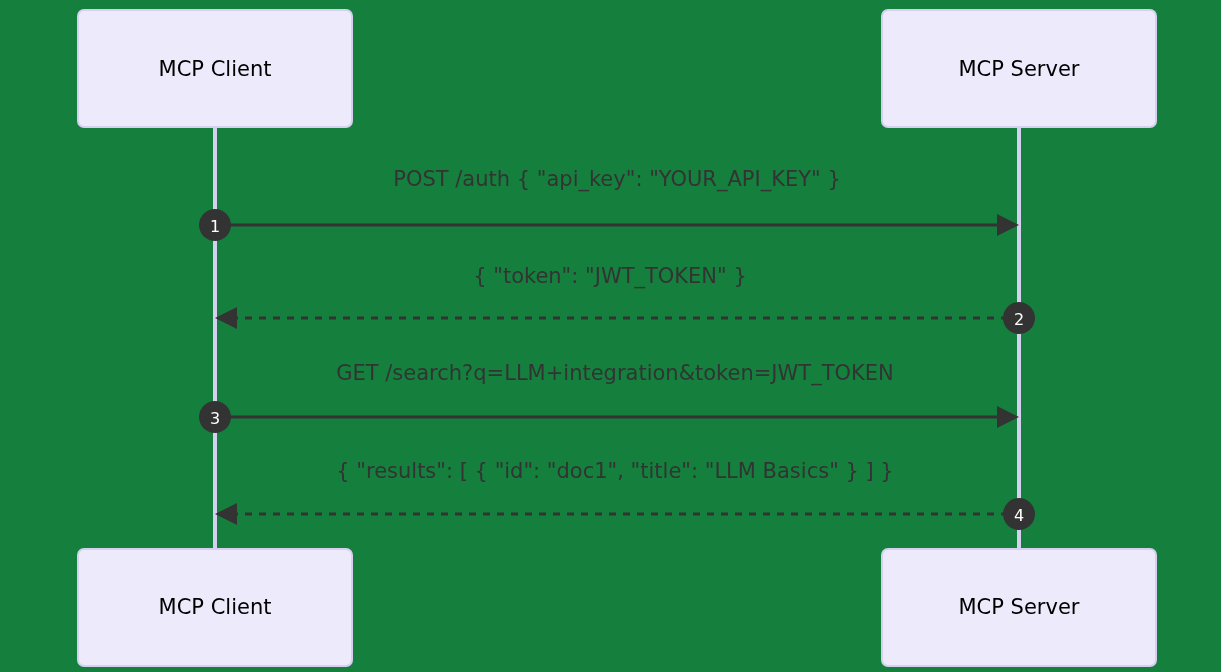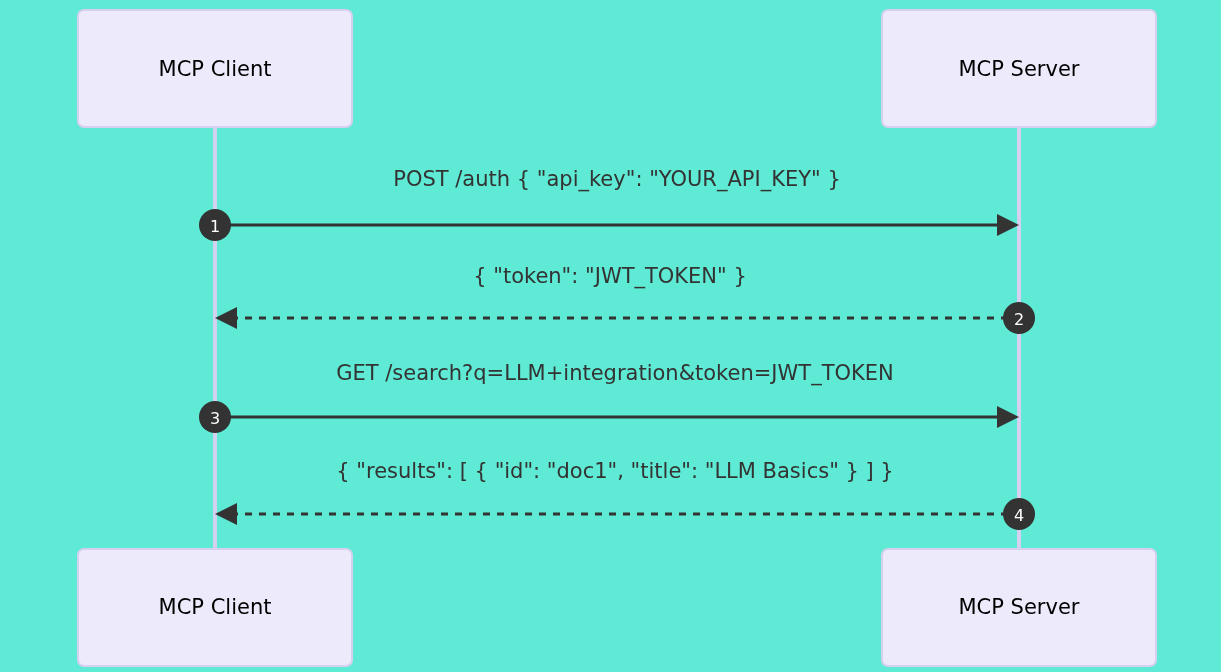--- a/index.html
+++ b/index.html
@@ -10,21 +10,21 @@
   body {
     width: 1221px;
     height: 672px;
     font-family: "DejaVu Sans", sans-serif;
     overflow: hidden;
   }
   #diagram-root {
     position: relative;
     width: 1221px;
     height: 672px;
-    background: #5eead4;
+    background: #15803d;
   }
   svg.seq-canvas {
     display: block;
     width: 1221px;
     height: 672px;
   }
   .actor-box {
     fill: #ECEAFB;
     stroke: #D6CFF0;
     stroke-width: 2;

